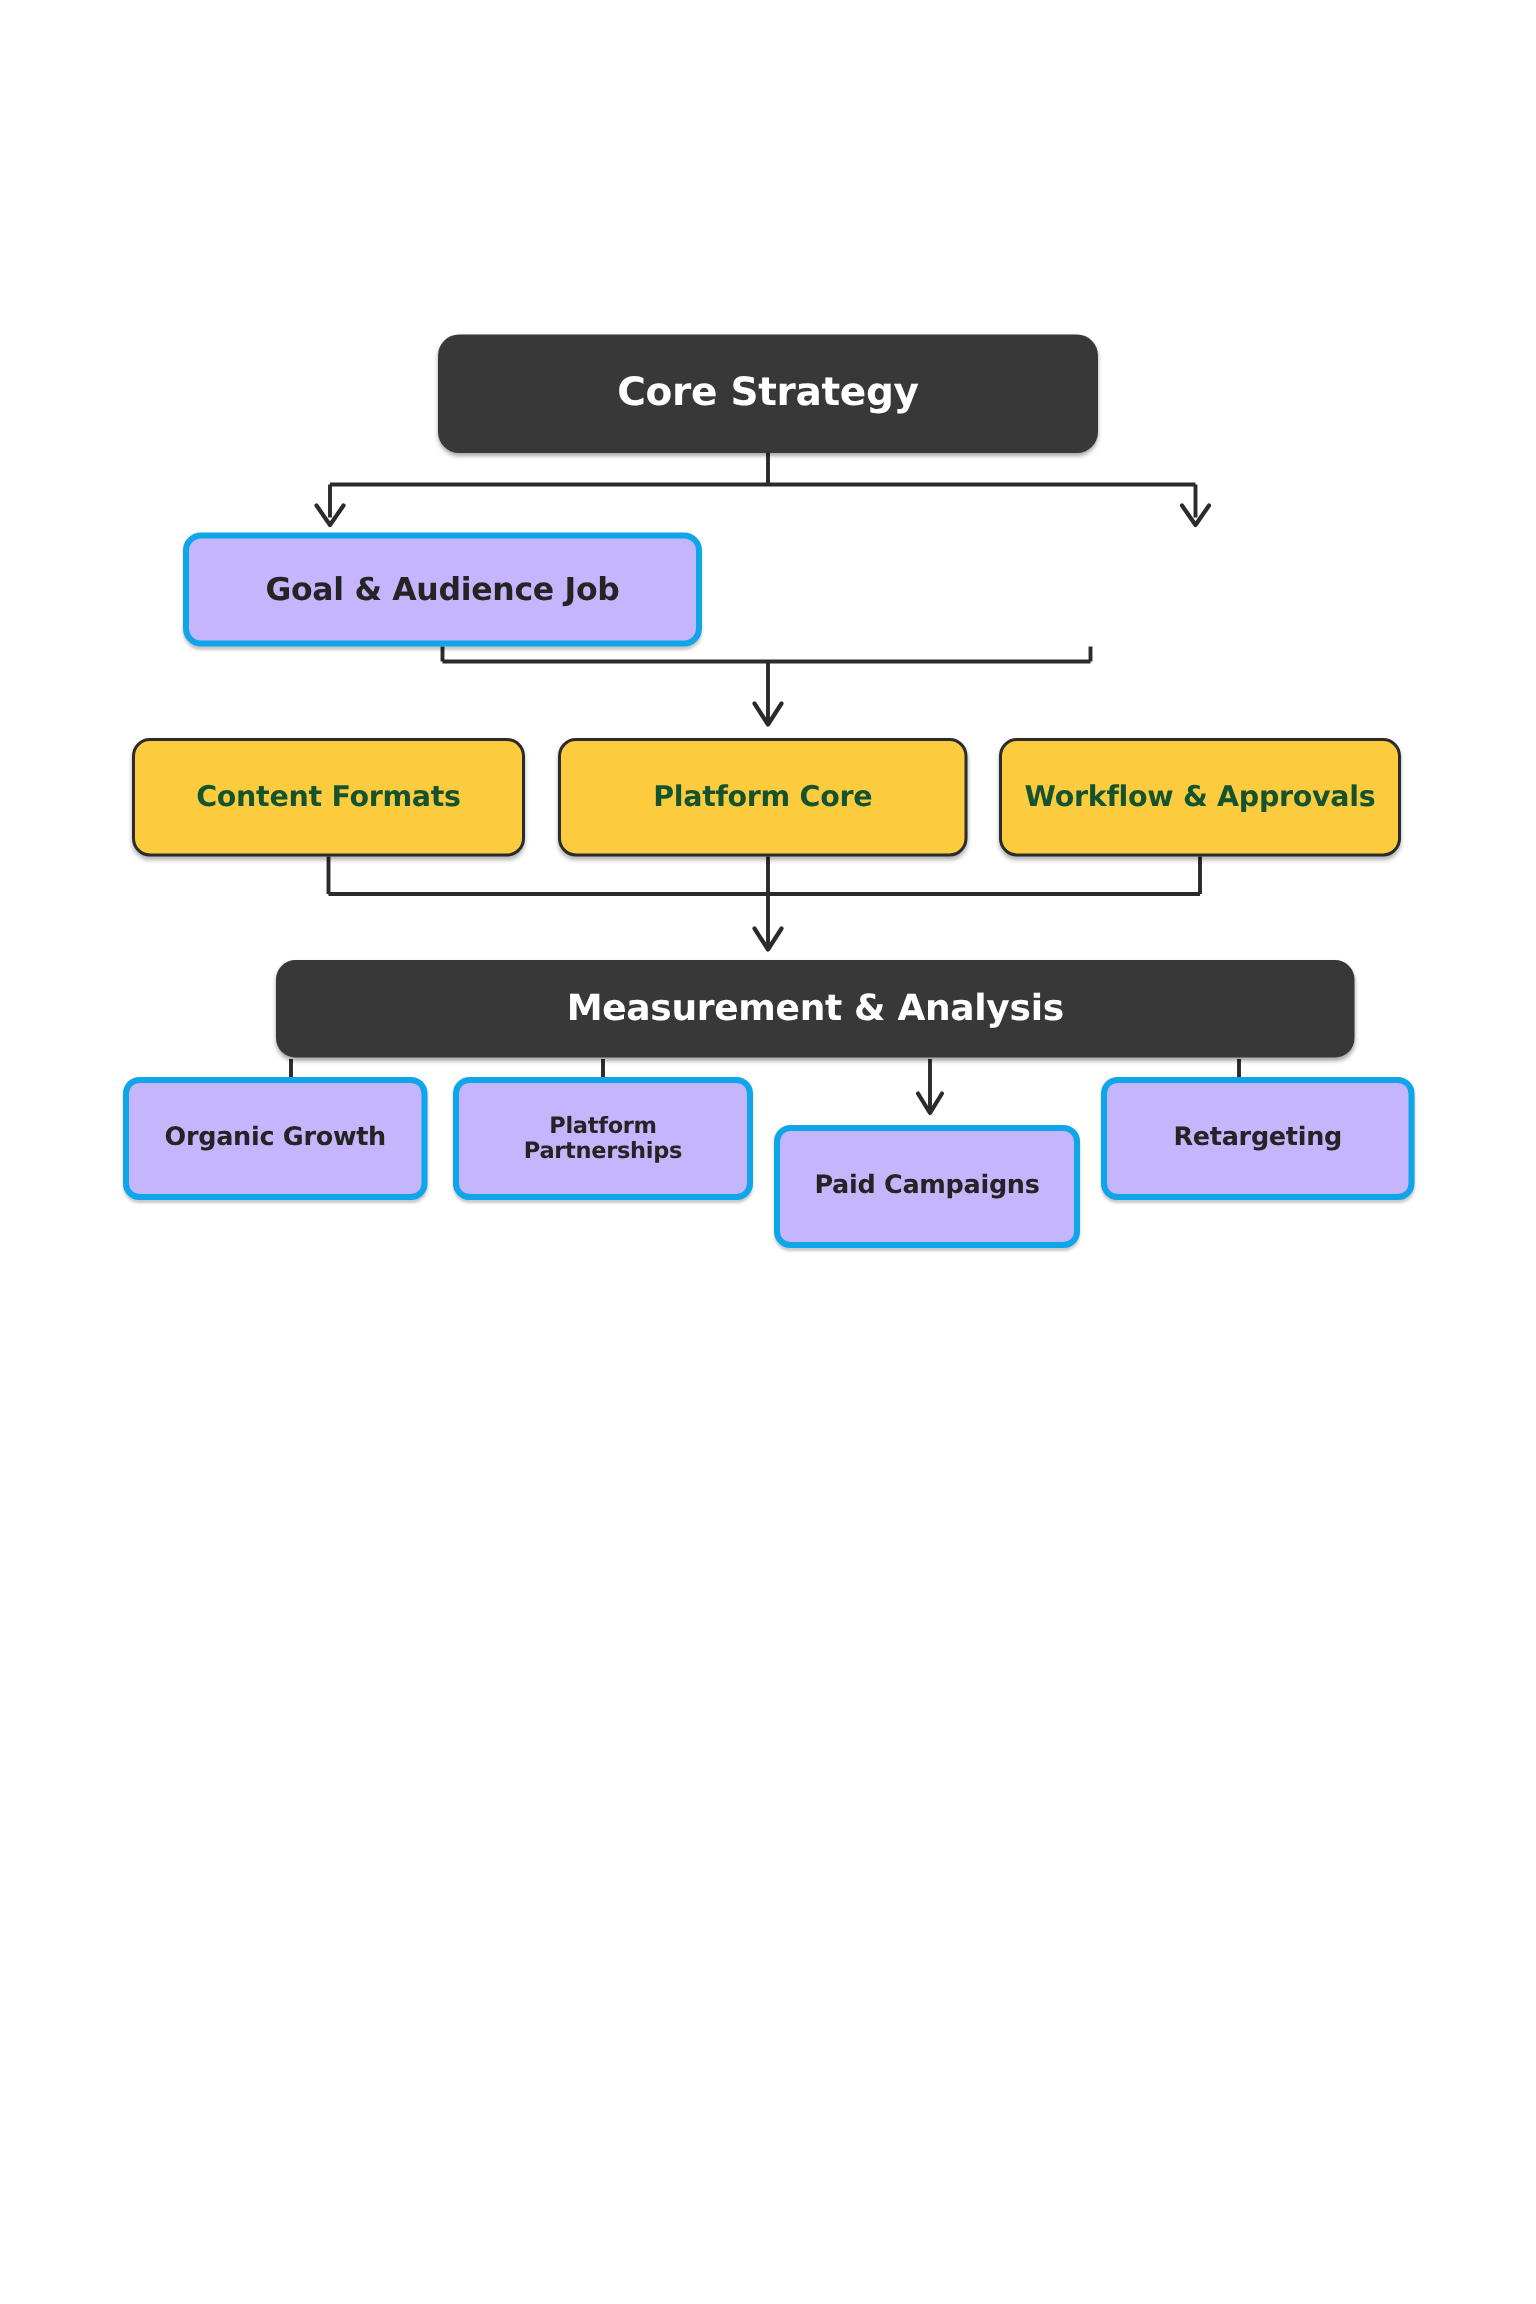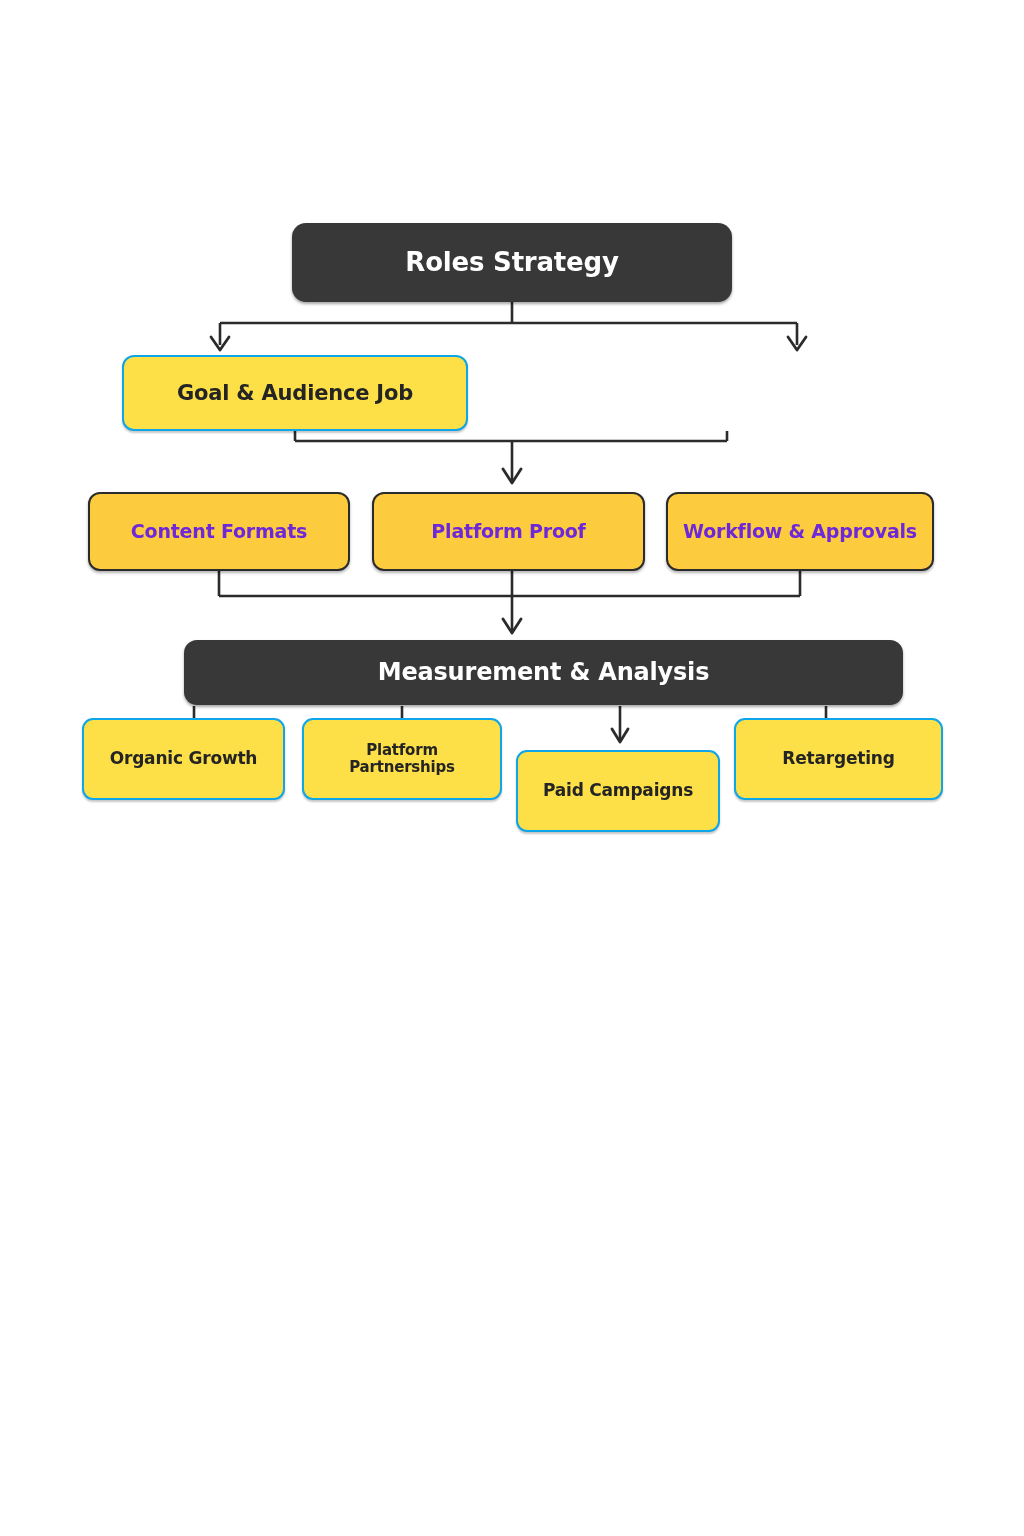--- a/index.html
+++ b/index.html
@@ -41,28 +41,28 @@
     letter-spacing: -0.2px;
     padding: 0 10px;
   }
   .node-dark {
     background: #383838;
     color: #ffffff;
     border: none;
     box-shadow: 0 2px 3px rgba(0,0,0,0.35);
   }
   .node-plain {
-    background: #fde047;
+    background: #c4b5fd;
     color: #242424;
-    border: 2px solid #0ea5e9;
+    border: 4px solid #0ea5e9;
     box-shadow: 0 2px 2px rgba(0,0,0,0.22);
   }
   .node-accent {
     background: #FCCB3E;
-    color: #6d28d9;
+    color: #14532d;
     border: 2px solid #2b2b2b;
     box-shadow: 0 2px 3px rgba(0,0,0,0.30);
   }
 
   
   #node-core-strategy {
     left: 292px; top: 223px; width: 440px; height: 79px;
     font-size: 26px; border-radius: 14px;
   }
   
@@ -144,26 +144,26 @@
       </g>
       <g stroke-width="2.8" stroke-linecap="round" stroke-linejoin="round">
         <path d="M186,729 L194,742 L202,729"></path>
         <path d="M394,729 L402,742 L410,729"></path>
         <path d="M612,729 L620,742 L628,729"></path>
         <path d="M818,729 L826,742 L834,729"></path>
       </g>
     </g>
   </svg>
 
-  <div class="node node-dark" id="node-core-strategy">Roles Strategy</div>
+  <div class="node node-dark" id="node-core-strategy">Core Strategy</div>
 
   <div class="node node-plain" id="node-goal-audience-job">Goal &amp; Audience Job</div>
 
   <div class="node node-accent" id="node-content-formats">Content Formats</div>
-  <div class="node node-accent" id="node-platform-roles">Platform Proof</div>
+  <div class="node node-accent" id="node-platform-roles">Platform Core</div>
   <div class="node node-accent" id="node-workflow-approvals">Workflow &amp; Approvals</div>
 
   <div class="node node-dark" id="node-measurement-analysis">Measurement &amp; Analysis</div>
 
   <div class="node node-plain node-channel" id="node-organic-growth">Organic Growth</div>
   <div class="node node-plain node-channel" id="node-creator-partnerships">Platform Partnerships</div>
   <div class="node node-plain node-channel" id="node-paid-campaigns">Paid Campaigns</div>
   <div class="node node-plain node-channel" id="node-retargeting">Retargeting</div>
 
 </div>

